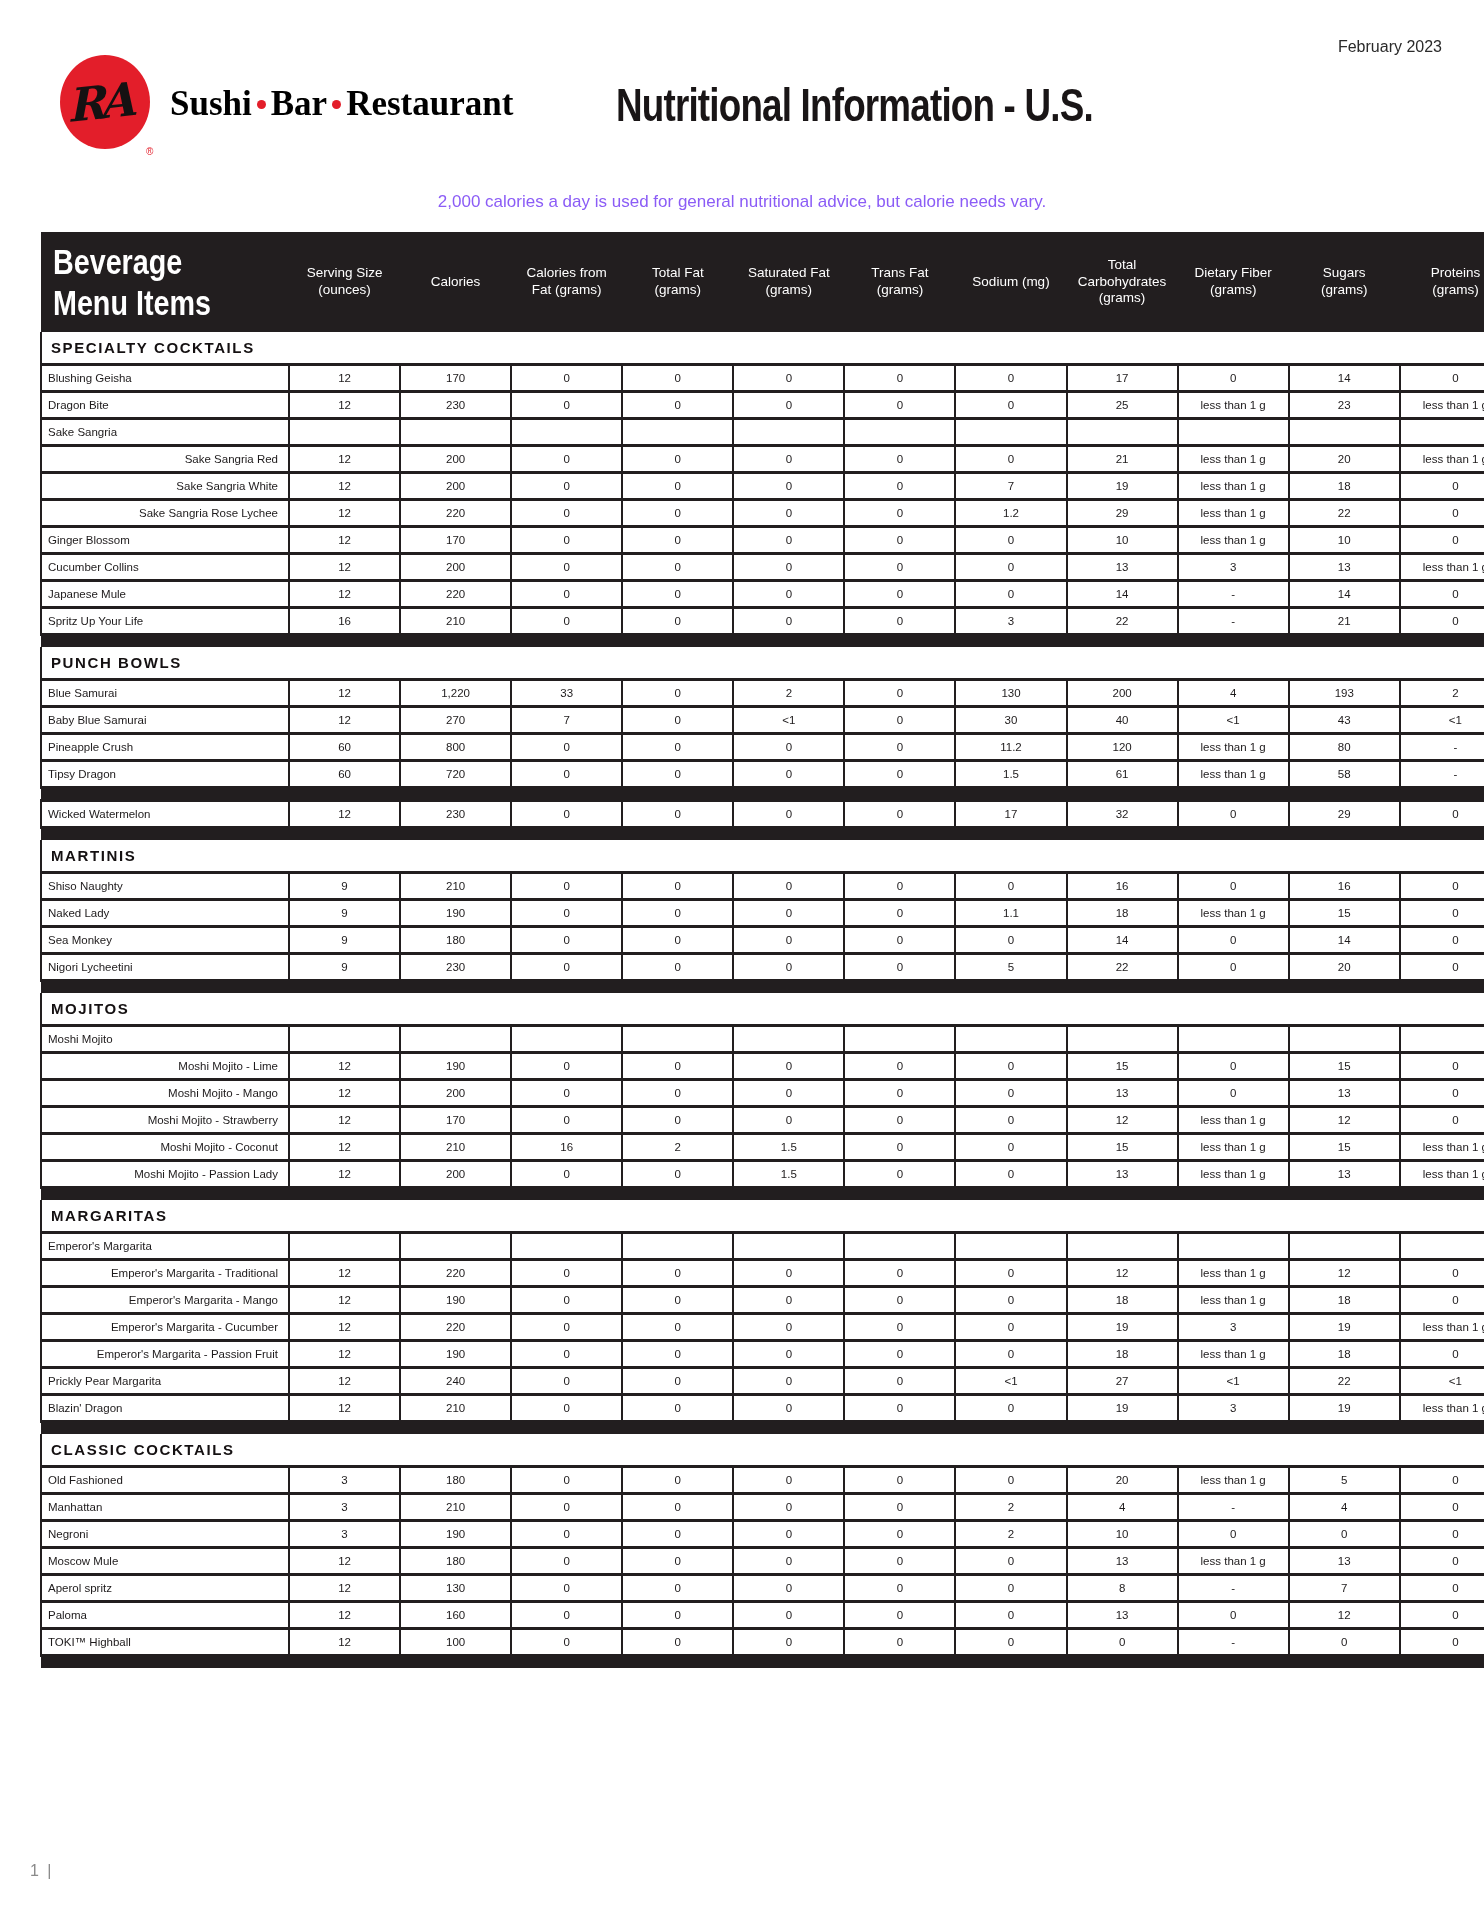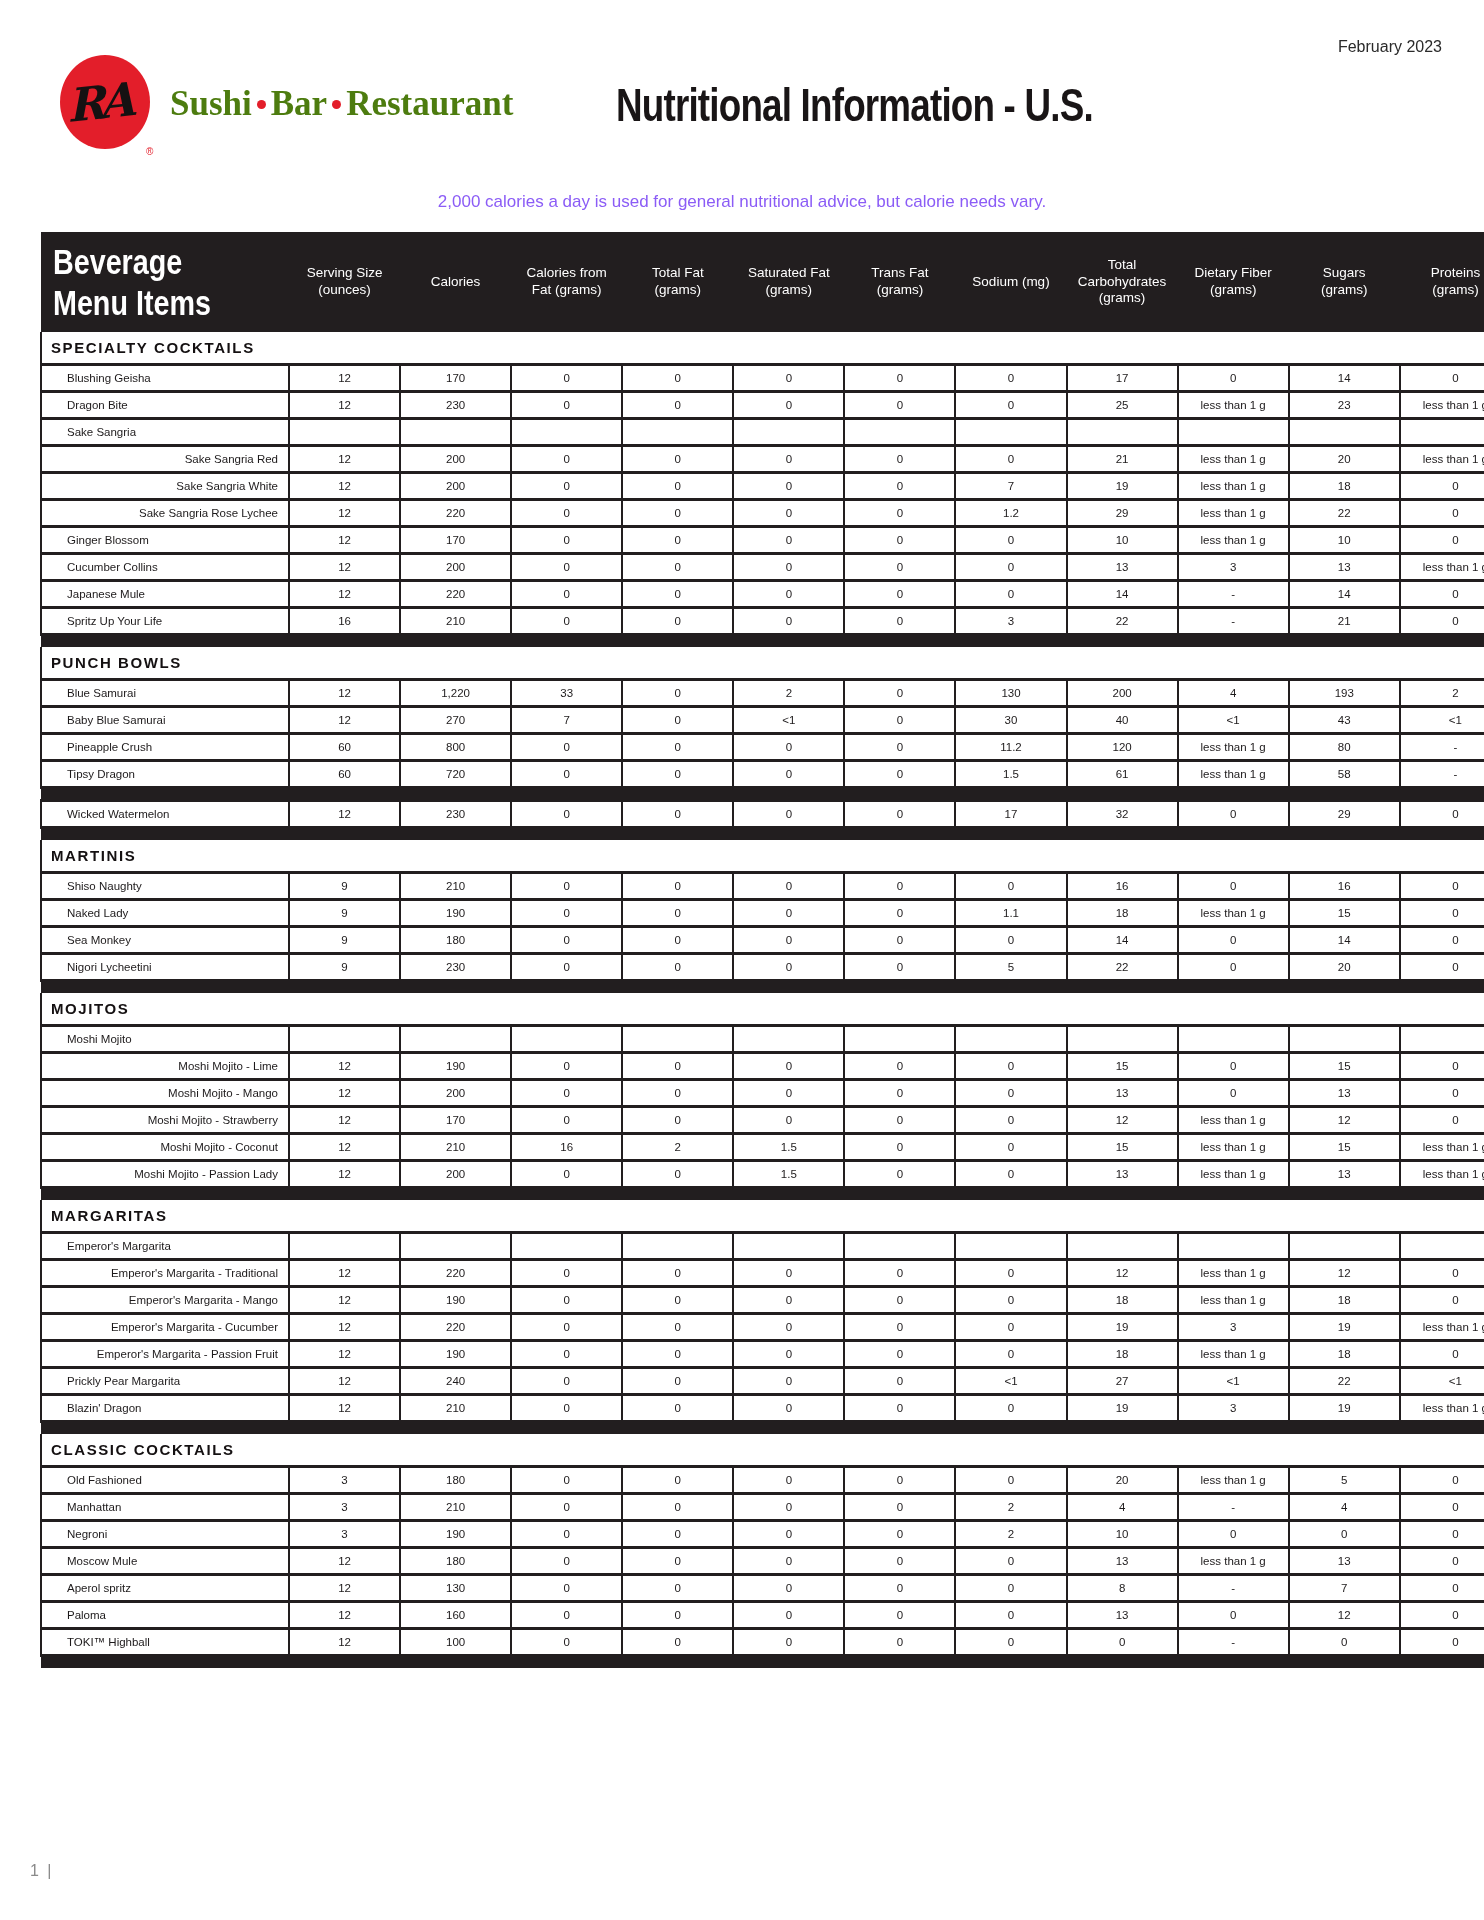--- a/index.html
+++ b/index.html
@@ -9,21 +9,21 @@
 
   .date { position: absolute; top: 38px; right: 42px; font-size: 16px; color: #2a2a2a; }
 
   .logo { position: absolute; left: 60px; top: 55px; width: 90px; height: 94px;
           background: #e31e2a; border-radius: 50%; display: flex; align-items: center; justify-content: center; }
   .logo-ra { font-family: "DejaVu Serif", serif; font-style: italic; font-weight: bold;
              font-size: 46px; color: #151112; letter-spacing: -6px; transform: rotate(-6deg) skewX(-6deg); padding-right: 6px; }
   .logo-reg { position: absolute; left: 146px; top: 146px; font-size: 10px; color: #e31e2a; }
 
   .brand { position: absolute; left: 170px; top: 84px; font-family: "Liberation Serif", serif;
-           font-weight: bold; font-size: 35px; color: #4d7c0f; white-space: nowrap; }
+           font-weight: bold; font-size: 35px; color: #000000; white-space: nowrap; }
   .brand .dot { display: inline-block; width: 9px; height: 9px; border-radius: 50%;
                 background: #e31e2a; margin: 0 5px 4px 5px; vertical-align: middle; }
 
   .title { position: absolute; left: 616px; top: 78px; font-size: 46px; font-weight: 700;
            letter-spacing: -1px; color: #191516; white-space: nowrap;
            transform: scaleX(0.80); transform-origin: left center; }
 
   .advice { position: absolute; top: 192px; left: 40px; width: 1404px; text-align: center;
             font-size: 17px; color: #8b5cf6; }
 
@@ -40,21 +40,21 @@
 
   tr.bar td { background: #221e1f; height: 13px; padding: 0; border: none; }
 
   tr.section td { border: 2px solid #221e1f; border-top: none; border-bottom: 2px solid #a16207;
                   height: 32px; font-size: 15px; font-weight: bold; letter-spacing: 1.6px;
                   padding-left: 9px; color: #141011; background: #fff; vertical-align: middle; }
 
   tr.data td { border-left: 2px solid #221e1f; border-right: 2px solid #221e1f;
                border-top: 3px solid #221e1f; border-bottom: 3px solid #221e1f;
                height: 27px; font-size: 11.5px; color: #1d1a1b; vertical-align: middle; background: #fff; }
-  td.name { text-align: left; padding-left: 25px; }
+  td.name { text-align: left; padding-left: 6px; }
   td.name.indent { text-align: right; padding-right: 10px; }
   td.val { text-align: center; padding: 0 2px; }
 
   .pagenum { position: absolute; left: 30px; top: 1862px; font-size: 16px; color: #8a8a8a; letter-spacing: 2px; }
 </style>
 </head>
 <body>
 
 <div class="page">
 

